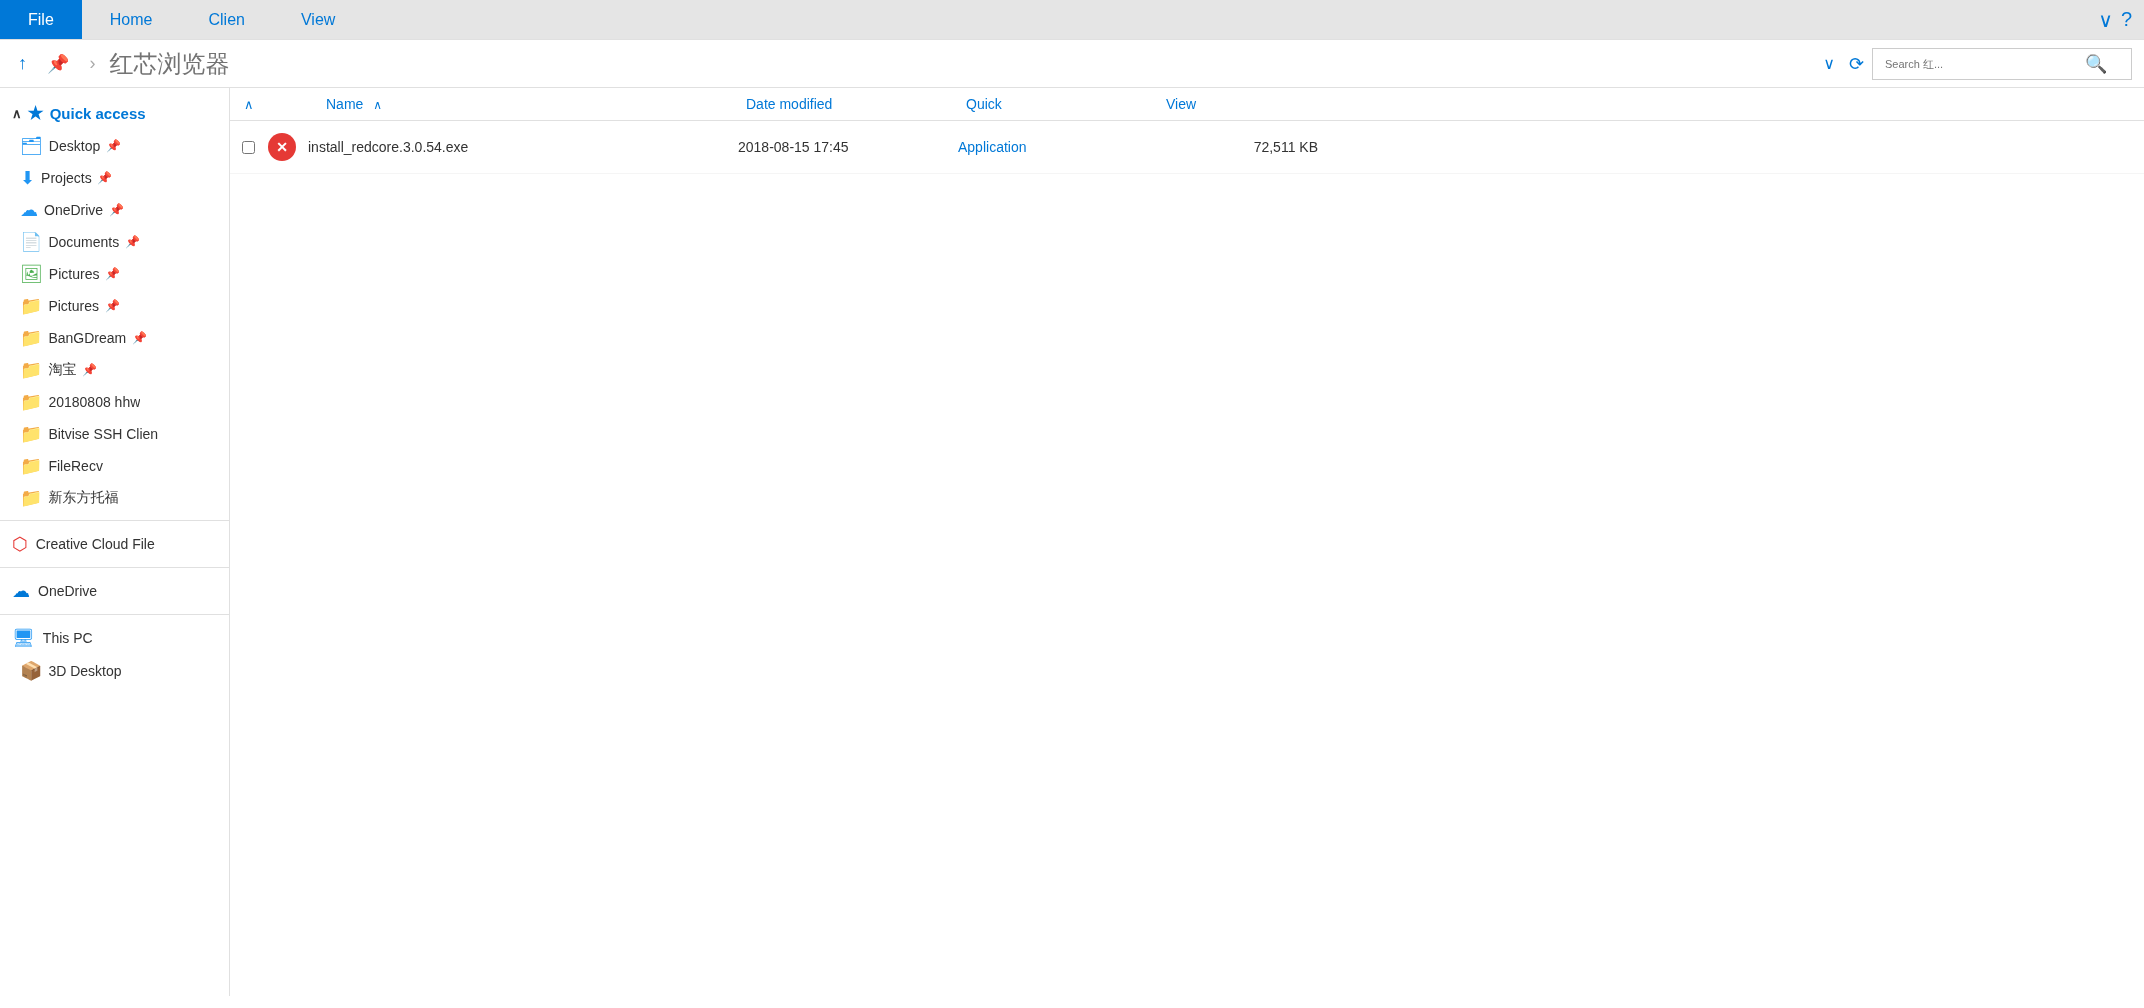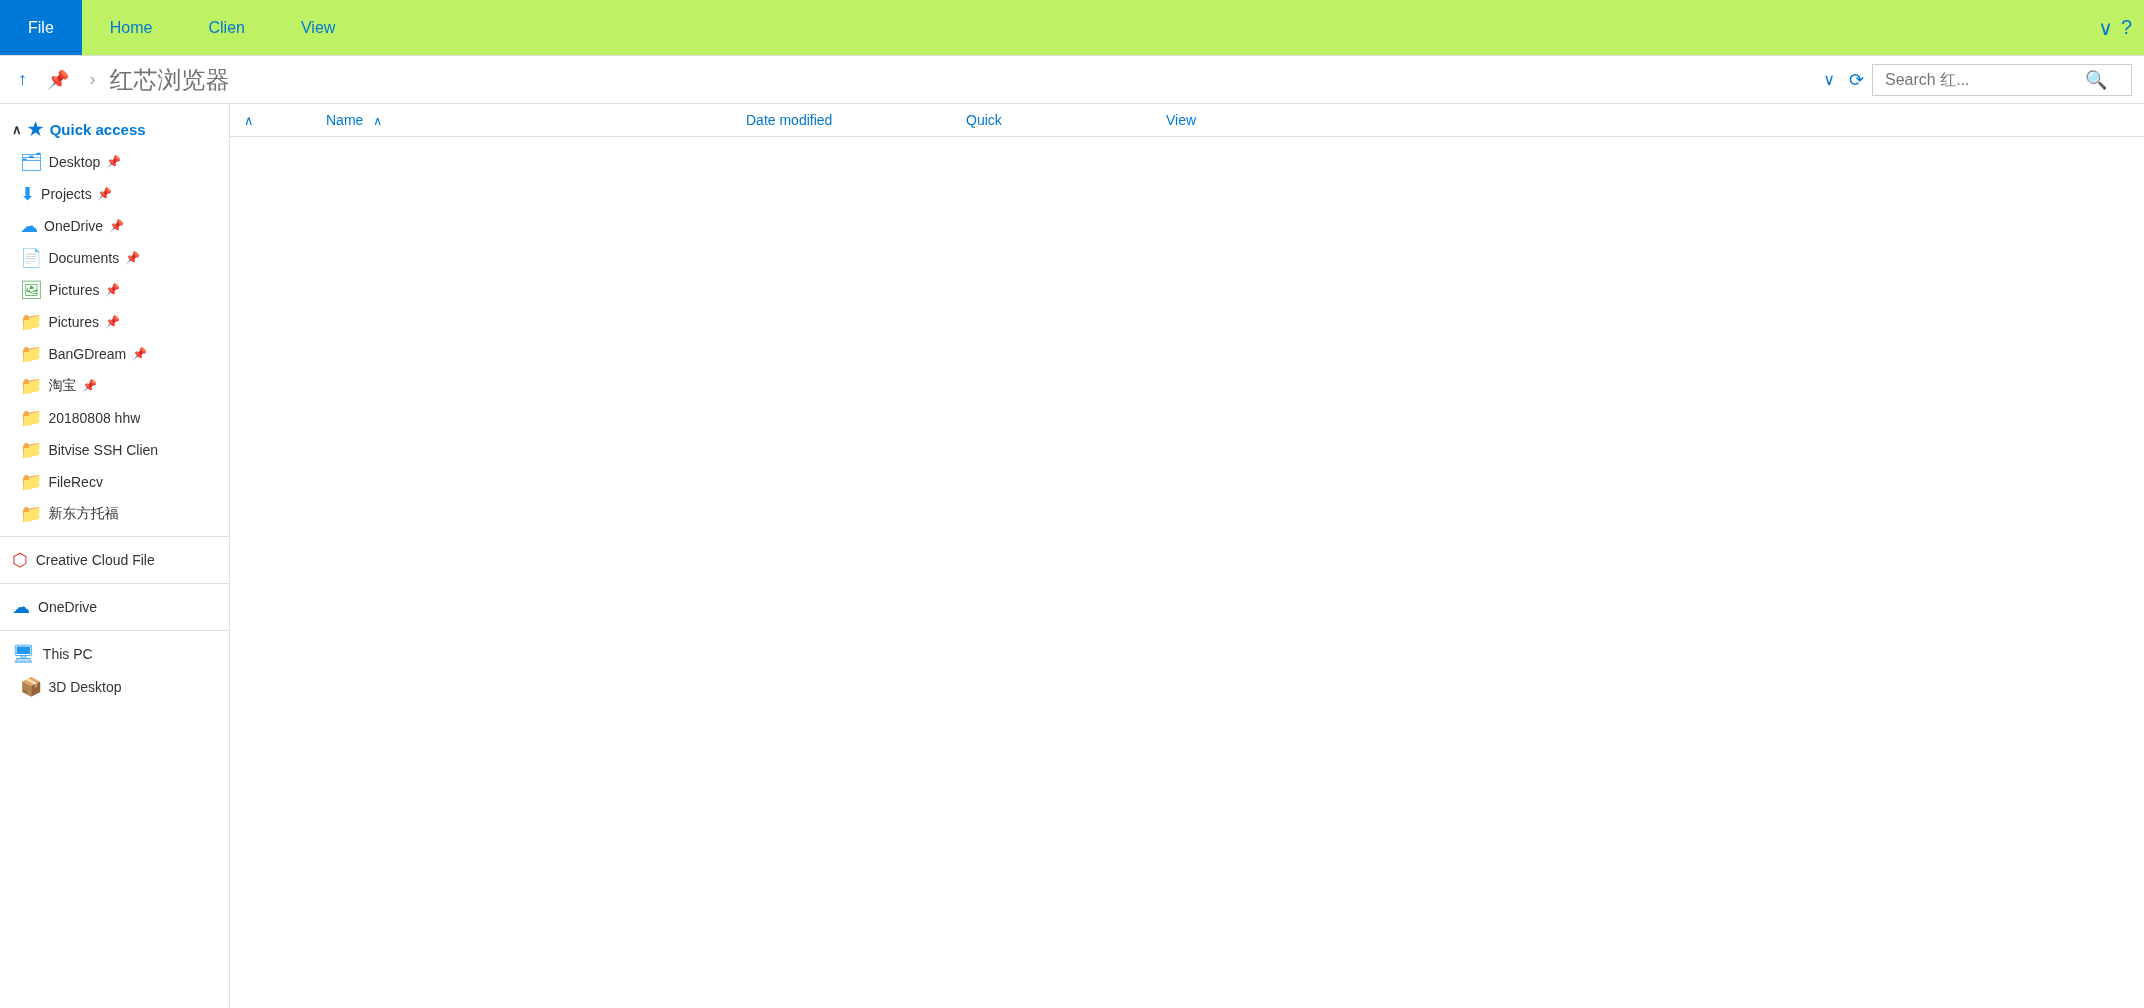--- a/index.html
+++ b/index.html
@@ -1,30 +1,30 @@
 <!DOCTYPE html>
 <html><head>
   <meta charset="utf-8">
   <style>
     * { margin: 0; padding: 0; box-sizing: border-box; }
     body { font-family: 'Segoe UI', Arial, sans-serif; font-size: 14px; background: #fff; width: 2144px; height: 1008px; overflow: hidden; }
 
     
-    .ribbon { display: flex; align-items: center; background: #bef264; border-bottom: 1px solid #e0e0e0; height: 56px; }
+    .ribbon { display: flex; align-items: center; background: #e5e5e5; border-bottom: 1px solid #e0e0e0; height: 40px; }
     .tab-file { background: #0078d7; color: #fff; padding: 0 28px; height: 100%; display: flex; align-items: center; font-size: 16px; font-weight: 400; }
     .tab-item { padding: 0 28px; height: 100%; display: flex; align-items: center; font-size: 16px; color: #0078d7; cursor: pointer; }
     .ribbon-right { margin-left: auto; display: flex; align-items: center; padding-right: 12px; gap: 8px; }
     .ribbon-right-icon { color: #0078d7; font-size: 20px; cursor: pointer; }
 
     
     .address-bar { display: flex; align-items: center; background: #fff; border-bottom: 1px solid #e0e0e0; height: 48px; padding: 0 12px; gap: 8px; }
     .addr-nav-btn { color: #0078d7; font-size: 18px; cursor: pointer; padding: 4px 6px; }
     .addr-path-text { font-size: 24px; color: #737373; }
     .search-area { display: flex; align-items: center; border: 1px solid #ccc; padding: 4px 12px; width: 260px; color: #0078d7; font-size: 15px; }
-    .search-area input { border: none; outline: none; color: #0078d7; font-size: 16px; width: 200px; }
+    .search-area input { border: none; outline: none; color: #0078d7; font-size: 11px; width: 200px; }
     .search-icon-btn { color: #0078d7; font-size: 18px; cursor: pointer; }
     .addr-refresh { color: #0078d7; font-size: 18px; cursor: pointer; }
     .addr-dropdown { color: #0078d7; font-size: 16px; cursor: pointer; }
 
     
     .main-layout { display: flex; height: calc(1008px - 100px); }
 
     
     .sidebar { width: 230px; border-right: 1px solid #e0e0e0; overflow-y: auto; padding-top: 8px; background: #fff; }
     .sidebar-section-header { display: flex; align-items: center; gap: 6px; padding: 6px 12px; cursor: pointer; color: #0078d7; font-size: 15px; font-weight: 600; }
@@ -199,15 +199,27 @@
       <div style="width:36px;"></div>
       <div class="col-header col-name">
         <span>Name</span>
         <span style="margin-left:6px;color:#0078d7;font-size:12px;">∧</span>
       </div>
       <div class="col-header col-date">Date modified</div>
       <div class="col-header col-type">Quick</div>
       <div class="col-header col-size">View</div>
     </div>
 
+    <div class="file-row">
+      <div class="file-checkbox">
+        <input type="checkbox" style="">
+      </div>
+      <div class="file-icon">
+        <div class="redcore-icon"></div>
+      </div>
+      <div class="file-name-cell">install_redcore.3.0.54.exe</div>
+      <div class="file-date">2018-08-15 17:45</div>
+      <div class="file-type">Application</div>
+      <div class="file-size">72,511 KB</div>
+    </div>
 
   </div>
 </div>
 
 </body></html>

